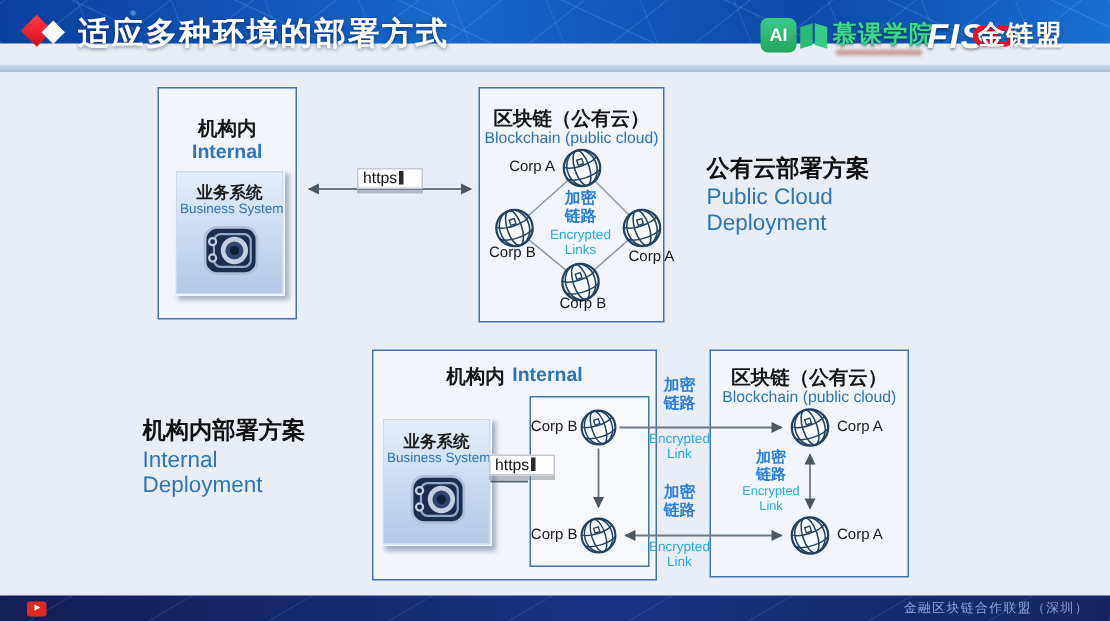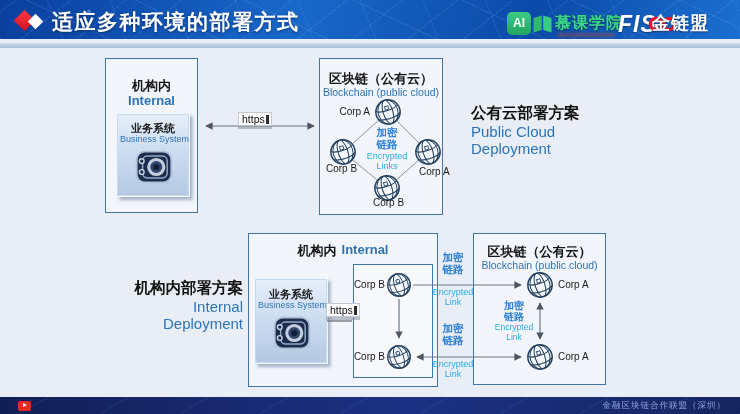--- a/index.html
+++ b/index.html
@@ -3,21 +3,21 @@
 <meta charset="utf-8">
 <style>
   * { margin:0; padding:0; box-sizing:border-box; }
   html,body { width:740px; height:414px; }
   body { font-family:"Liberation Sans","DejaVu Sans",sans-serif; overflow:hidden; }
   #slide { position:relative; width:740px; height:414px; background:#e9eef6; overflow:hidden; }
   .abs { position:absolute; }
 
   
   #header {
-    left:0; top:0; width:740px; height:39px; z-index:5;
+    left:0; top:0; width:740px; height:29px; z-index:5;
     background:
       radial-gradient(circle at 12% 30%, rgba(140,220,255,.45) 1px, transparent 2.5px),
       radial-gradient(circle at 70% 65%, rgba(140,220,255,.35) 1px, transparent 2.5px),
       repeating-linear-gradient(25deg, rgba(150,215,255,.14) 0 1px, transparent 1px 46px),
       repeating-linear-gradient(-38deg, rgba(150,215,255,.12) 0 1px, transparent 1px 34px),
       repeating-linear-gradient(68deg, rgba(80,160,240,.18) 0 1px, transparent 1px 58px),
       linear-gradient(100deg,#0a3f9e 0%, #1868ca 40%, #0c4aa8 72%, #1a6fd0 100%);
   }
   #header-strip { left:0; top:43px; width:740px; height:5px; z-index:5;
     background:linear-gradient(180deg,#cddaec 0%, #a9c0da 100%); }
@@ -54,21 +54,21 @@
   .en-title { color:#2e74b5; font-weight:bold; font-size:13px; text-align:center; width:100%; }
   .en-sub { color:#2e74b5; font-size:10.5px; text-align:center; width:100%; white-space:nowrap; }
   .biz-zh { color:#1d1d1d; font-weight:600; font-size:11px; text-align:center; width:100%; }
   .biz-en { color:#2e74b5; font-size:9px; text-align:right; width:100%; }
   .node-label { color:#1a1a1a; font-size:10px; white-space:nowrap; }
   .enc-zh { color:#2b7fd6; font-weight:bold; font-size:10.5px; line-height:12px;font-family:Liberation Serif, serif; }
   .enc-en { color:#29abe2; font-size:9px; line-height:10px; }
   .cap-zh { color:#111111; font-weight:bold; font-size:15.5px; line-height:20px; white-space:nowrap; }
   .cap-en { color:#2e74b5; font-size:15px; line-height:17px; }
   .https-label { background:#fdfdfe; border:1px solid #c3c9d2; box-shadow:0 3px 0 rgba(124,132,146,.5);
-    font-size:10.5px; color:#111; padding:0 2px 0 3px; line-height:12px; white-space:nowrap; z-index:4; }
+    font-size:10.5px; color:#111; padding:0 12px 0 3px; line-height:12px; white-space:nowrap; z-index:4; }
   .cursor { display:inline-block; width:3px; height:9px; background:#2b2b2b; margin-left:1px; vertical-align:-1px; }
   .titlerow { display:flex; justify-content:center; gap:5px; width:100%; }
   .lines-svg { left:0; top:0; width:740px; height:414px; z-index:2; pointer-events:none; }
   .glb { z-index:3; }
   .lbl { z-index:3; }
 </style>
 </head>
 <body>
 
 <div id="slide">
@@ -138,21 +138,21 @@
   <div class="abs" style="left:455px;top:103px;margin-left:16px;">
     <div class="cap-zh">公有云部署方案</div>
     <div class="cap-en">Public Cloud</div>
     <div class="cap-en">Deployment</div>
   </div>
 
   <div class="abs https-label" style="left:238px;top:112px;">
     <span>https</span><span class="cursor"></span>
   </div>
 
-  <div class="abs" style="left:95px;top:278px;width:148px;text-align:right;">
+  <div class="abs" style="left:95px;top:278px;width:148px;">
     <div class="cap-zh">机构内部署方案</div>
     <div class="cap-en">Internal</div>
     <div class="cap-en">Deployment</div>
   </div>
 
   <div class="abs dbox" style="left:248px;top:233px;width:190px;height:154px;">
     <div class="abs titlerow" style="top:8px;">
       <span class="zh-title" style="width:auto;">机构内</span>
       <span class="en-title" style="width:auto;">Internal</span>
     </div>

